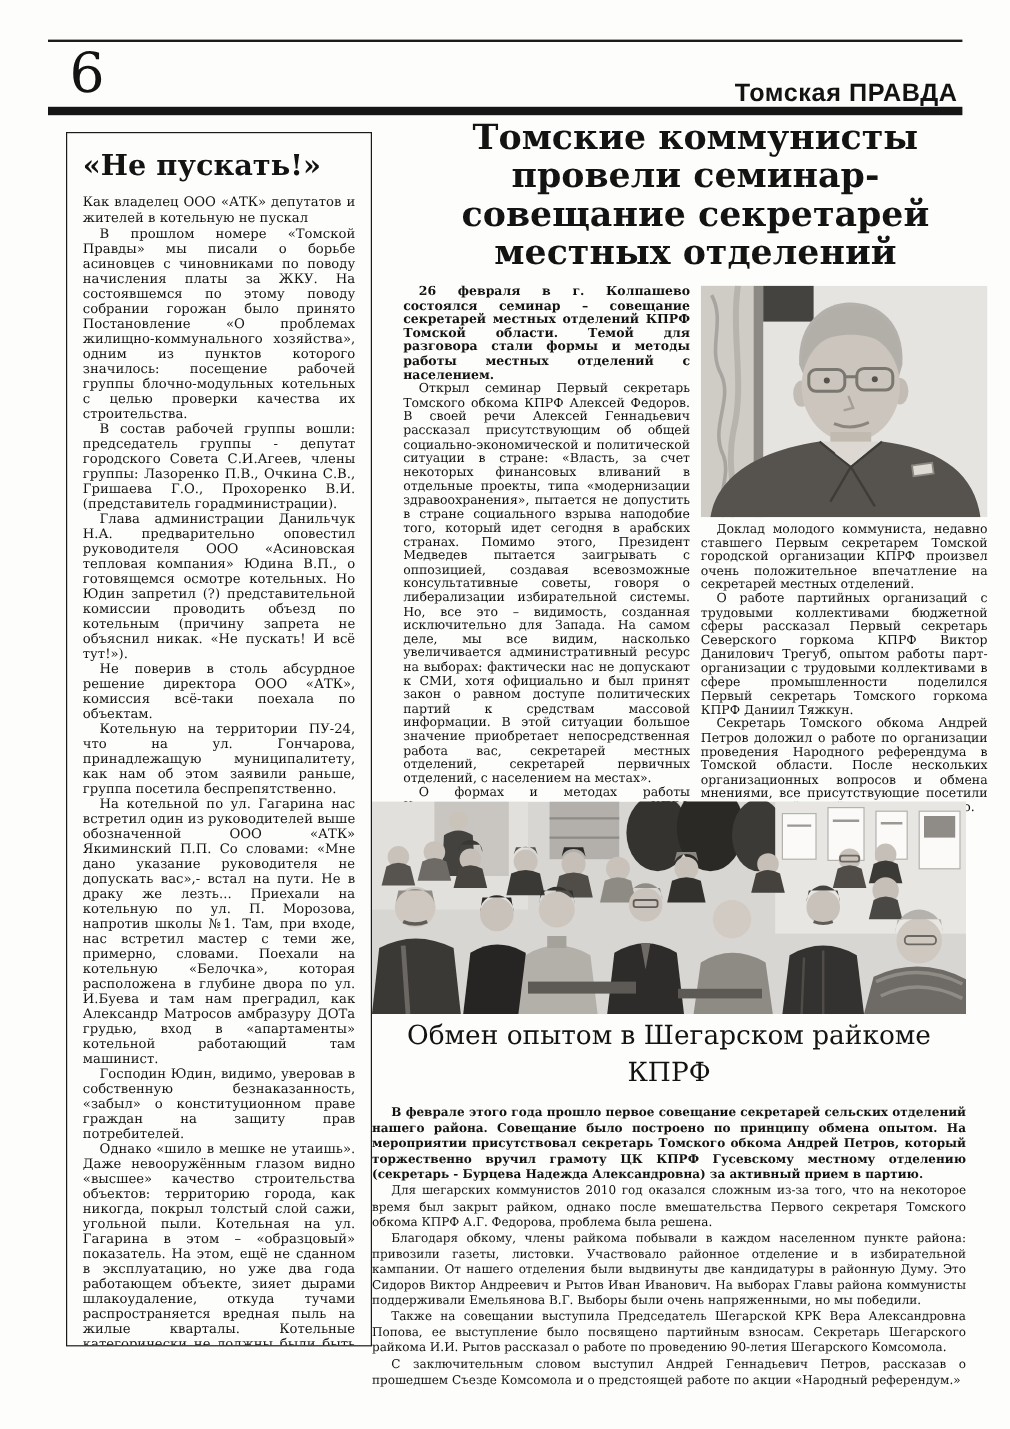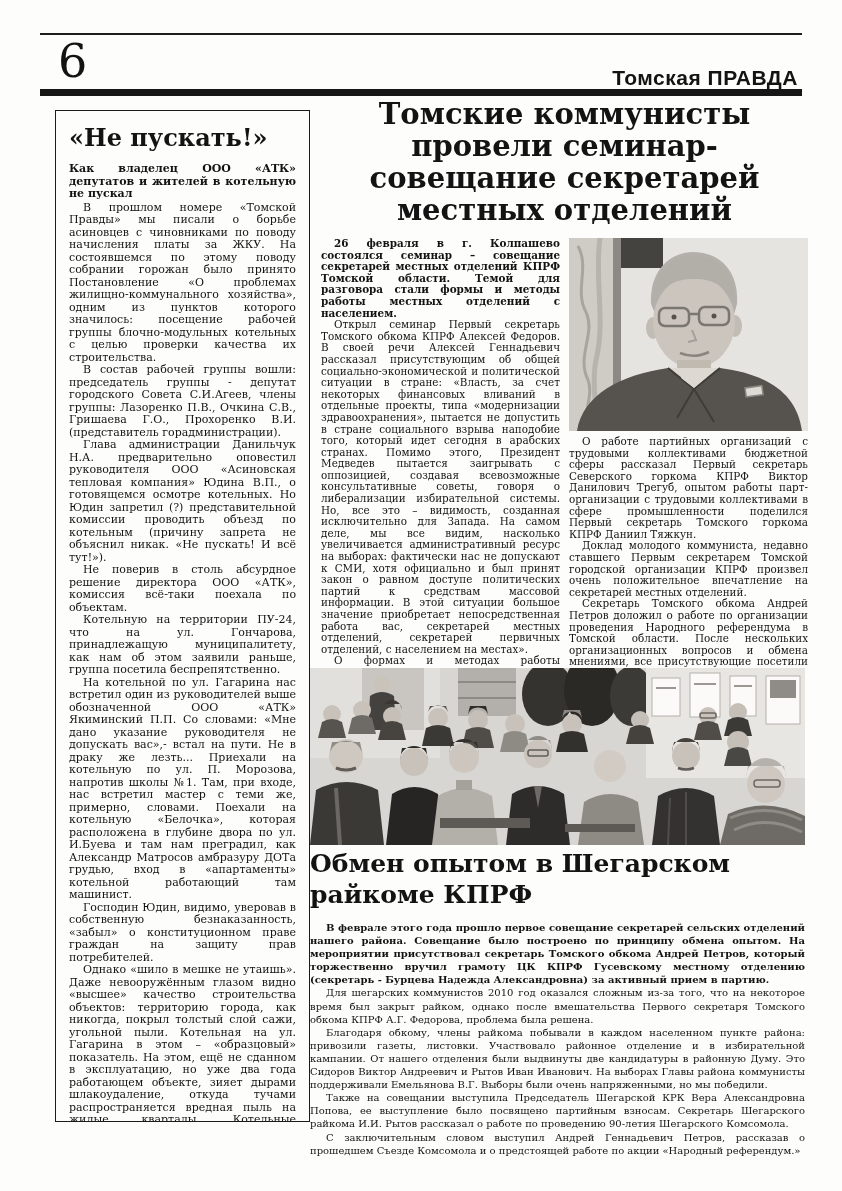--- a/index.html
+++ b/index.html
@@ -15,35 +15,35 @@
     position:absolute; right:44px; top:66px; font-family:"Liberation Sans", sans-serif;
     font-weight:bold; font-size:21px; letter-spacing:.5px;
   }
   
   .left-box {
     position:absolute; left:55px; top:110px; width:255px; height:1012px;
     border:1.5px solid #1b1b1b; padding:10px 13px 8px 13px; overflow:hidden;
   }
   .left-title { text-align:left; font-weight:bold; font-size:24px; line-height:1.1; margin:4px 0 12px 0; }
   .left-box p { font-size:11px; line-height:12.5px; text-align:justify; text-indent:14px; }
-  .left-sub { font-weight:bold; text-align:left; text-indent:0 !important; margin-bottom:1px; }
-  
-  .main-art { position:absolute; left:321px; top:98px; width:487px; }
+  .left-sub { font-weight:normal; text-align:left; text-indent:0 !important; margin-bottom:1px; }
+  
+  .main-art { position:absolute; left:336px; top:98px; width:487px; }
   .main-headline { text-align:center; font-weight:bold; font-size:29px; line-height:32px; margin-bottom:12px; }
   .cols { display:flex; gap:9px; height:466px; overflow:hidden;justify-content:flex-end; }
   .col { width:239px; font-size:10.4px; line-height:11.6px; }
   .col p { text-align:justify; text-indent:13px; }
   .lead-bold { font-weight:bold; }
   .no-indent { text-indent:0 !important; }
   .portrait-wrap { margin-bottom:5px; line-height:0; }
   
   .audience-wrap { position:absolute; left:310px; top:668px; line-height:0; }
   
   .bottom-art { position:absolute; left:310px; top:848px; width:495px; }
-  .bottom-headline { text-align:left; font-weight:bold; font-size:25px; line-height:31px; margin-bottom:11px; }
+  .bottom-headline { text-align:center; font-weight:normal; font-size:22px; line-height:31px; margin-bottom:11px; }
   .bottom-art p { font-size:10px; line-height:13.1px; text-align:justify; text-indent:16px; }
 </style>
 </head>
 <body>
 
 <div class="page">
 
   <div class="thin-rule"></div>
   <div class="page-number">6</div>
   <div class="masthead">Томская ПРАВДА</div>
@@ -98,22 +98,22 @@
               <rect x="108" y="122" width="34" height="22" fill="#c0bab1"></rect>
               <rect x="101" y="130" width="48" height="28" fill="#ddd9d2"></rect>
               <path d="M8,193 C14,156 52,137 99,130 L125,151 L151,130 C198,136 228,155 233,193 Z" fill="#56534e"></path>
               <path d="M99,130 L125,151 L108,180" fill="none" stroke="#3e3c38" stroke-width="2"></path>
               <path d="M151,130 L125,151 L145,184" fill="none" stroke="#3e3c38" stroke-width="2"></path>
               <path d="M112,140 L125,150 L138,139 L136,133 L114,133 Z" fill="#ddd9d2"></path>
               <rect x="176" y="150" width="17" height="9" fill="#dedbd5" stroke="#8a8680" stroke-width="1.5" transform="rotate(-8 176 150)"></rect>
             </g>
           </svg>
         </div>
+        <p>Доклад молодого коммуниста, недавно ставшего Первым секретарем Томской городской организации КПРФ произвел очень положительное впечатление на секретарей местных отделений.</p>
         <p>О работе партийных организаций с трудовыми коллективами бюджетной сферы рассказал Первый секретарь Северского горкома КПРФ Виктор Данилович Трегуб, опытом  работы парт-организации с трудовыми коллективами в сфере промышленности поделился Первый секретарь Томского горкома КПРФ Даниил Тяжкун.</p>
-        <p>Доклад молодого коммуниста, недавно ставшего Первым секретарем Томской городской организации КПРФ произвел очень положительное впечатление на секретарей местных отделений.</p>
         <p>Секретарь Томского обкома Андрей Петров доложил о работе по организации проведения Народного референдума в Томской области. После нескольких организационных вопросов и  обмена мнениями, все присутствующие посетили краеведческий музей города Колпашево.</p>
 
       </div>
     </div>
   </section>
 
   <div class="audience-wrap">
     
     <svg width="495" height="177" viewBox="0 0 495 177">
       <rect width="495" height="177" fill="#d8d6d2"></rect>

